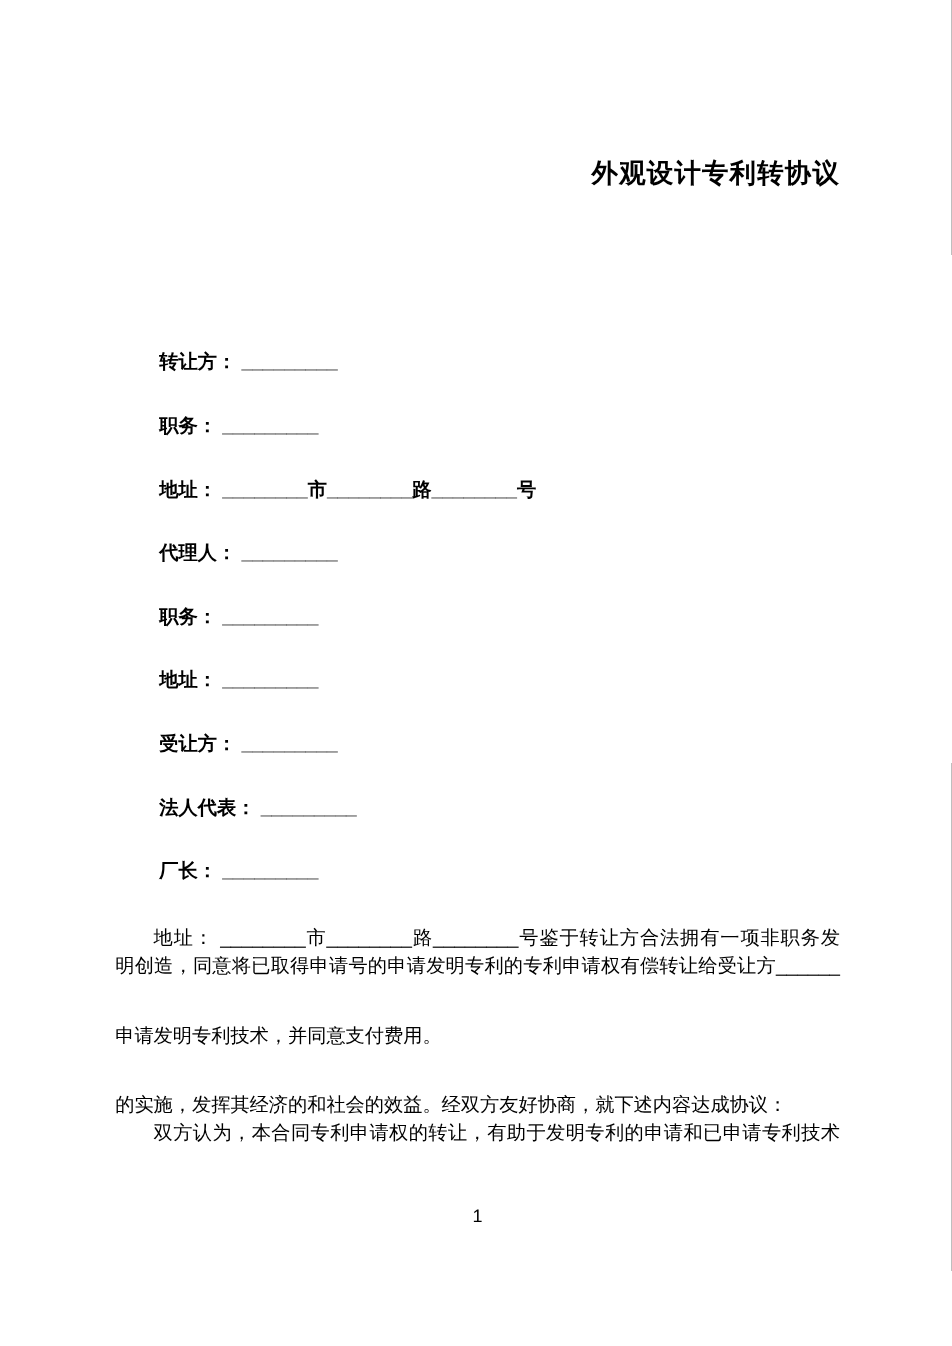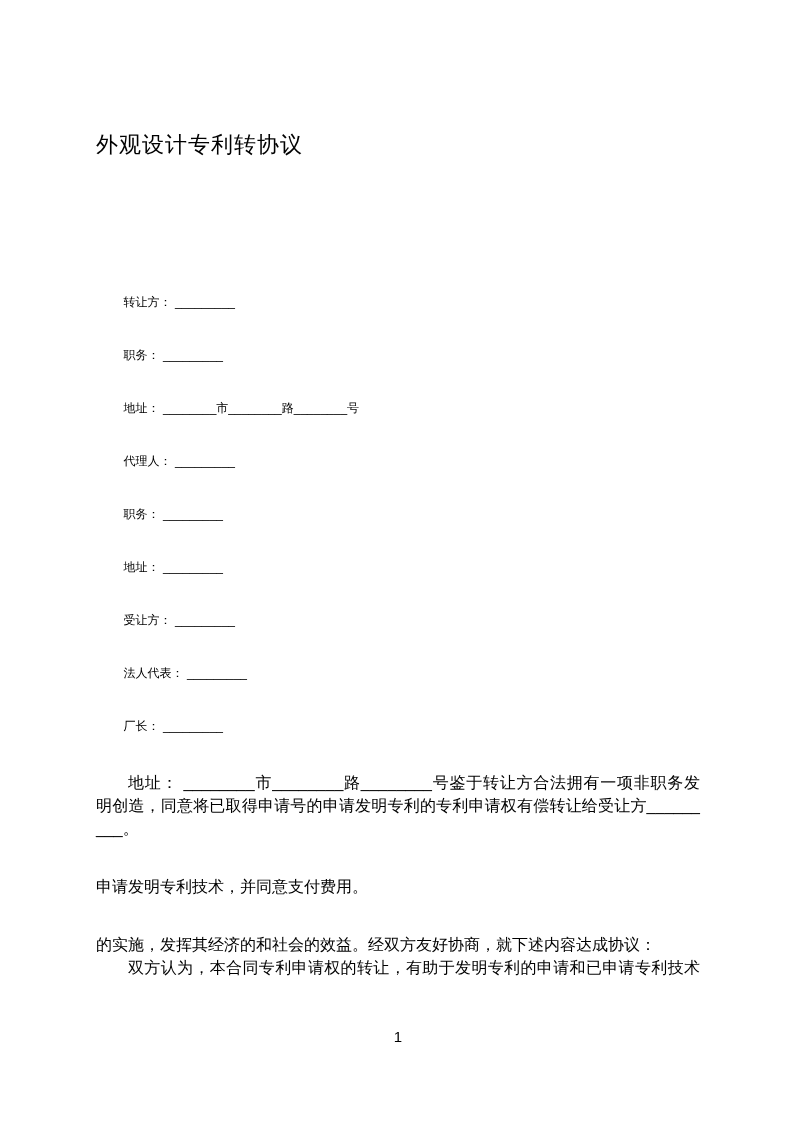--- a/index.html
+++ b/index.html
@@ -15,31 +15,32 @@
     overflow: hidden;
   }
   .content {
     padding-left: 96px;
     padding-right: 93px;
   }
   .title {
     margin-top: 130px;
     font-size: 22px;
     line-height: 30px;
-    font-weight: normal;
-    text-align: left;
+    font-weight: bold;
+    text-align: right;
     letter-spacing: 1px;
   }
   .fields { margin-top: 131px; }
   .field-line {
-    font-size: 12px;
+    font-size: 16px;
     line-height: 23px;
     text-indent: 2.3em;
     margin-bottom: 30px;
     white-space: pre-wrap;
+    font-weight: bold;
   }
   .fields .field-line:last-child { margin-bottom: 0; }
   .paragraph { margin-top: 35px; }
   .paragraph.first { margin-top: 33px; }
   .pline {
     font-size: 16px;
     line-height: 23px;
     white-space: pre-wrap;
   }
   .pline.indent { text-indent: 2em; }
@@ -67,21 +68,20 @@
       <div class="field-line">职务： _________</div>
       <div class="field-line">地址： _________</div>
       <div class="field-line">受让方： _________</div>
       <div class="field-line">法人代表： _________</div>
       <div class="field-line">厂长： _________</div>
     </div>
 
     <div class="paragraph first">
       <div class="pline indent just">地址： ________市________路________号鉴于转让方合法拥有一项非职务发</div>
       <div class="pline just">明创造，同意将已取得申请号的申请发明专利的专利申请权有偿转让给受让方______</div>
-      <div class="pline">___。</div>
     </div>
 
     <div class="paragraph">
       <div class="pline">申请发明专利技术，并同意支付费用。</div>
     </div>
 
     <div class="paragraph">
       <div class="pline">的实施，发挥其经济的和社会的效益。经双方友好协商，就下述内容达成协议：</div>
       <div class="pline indent just">双方认为，本合同专利申请权的转让，有助于发明专利的申请和已申请专利技术</div>
     </div>

